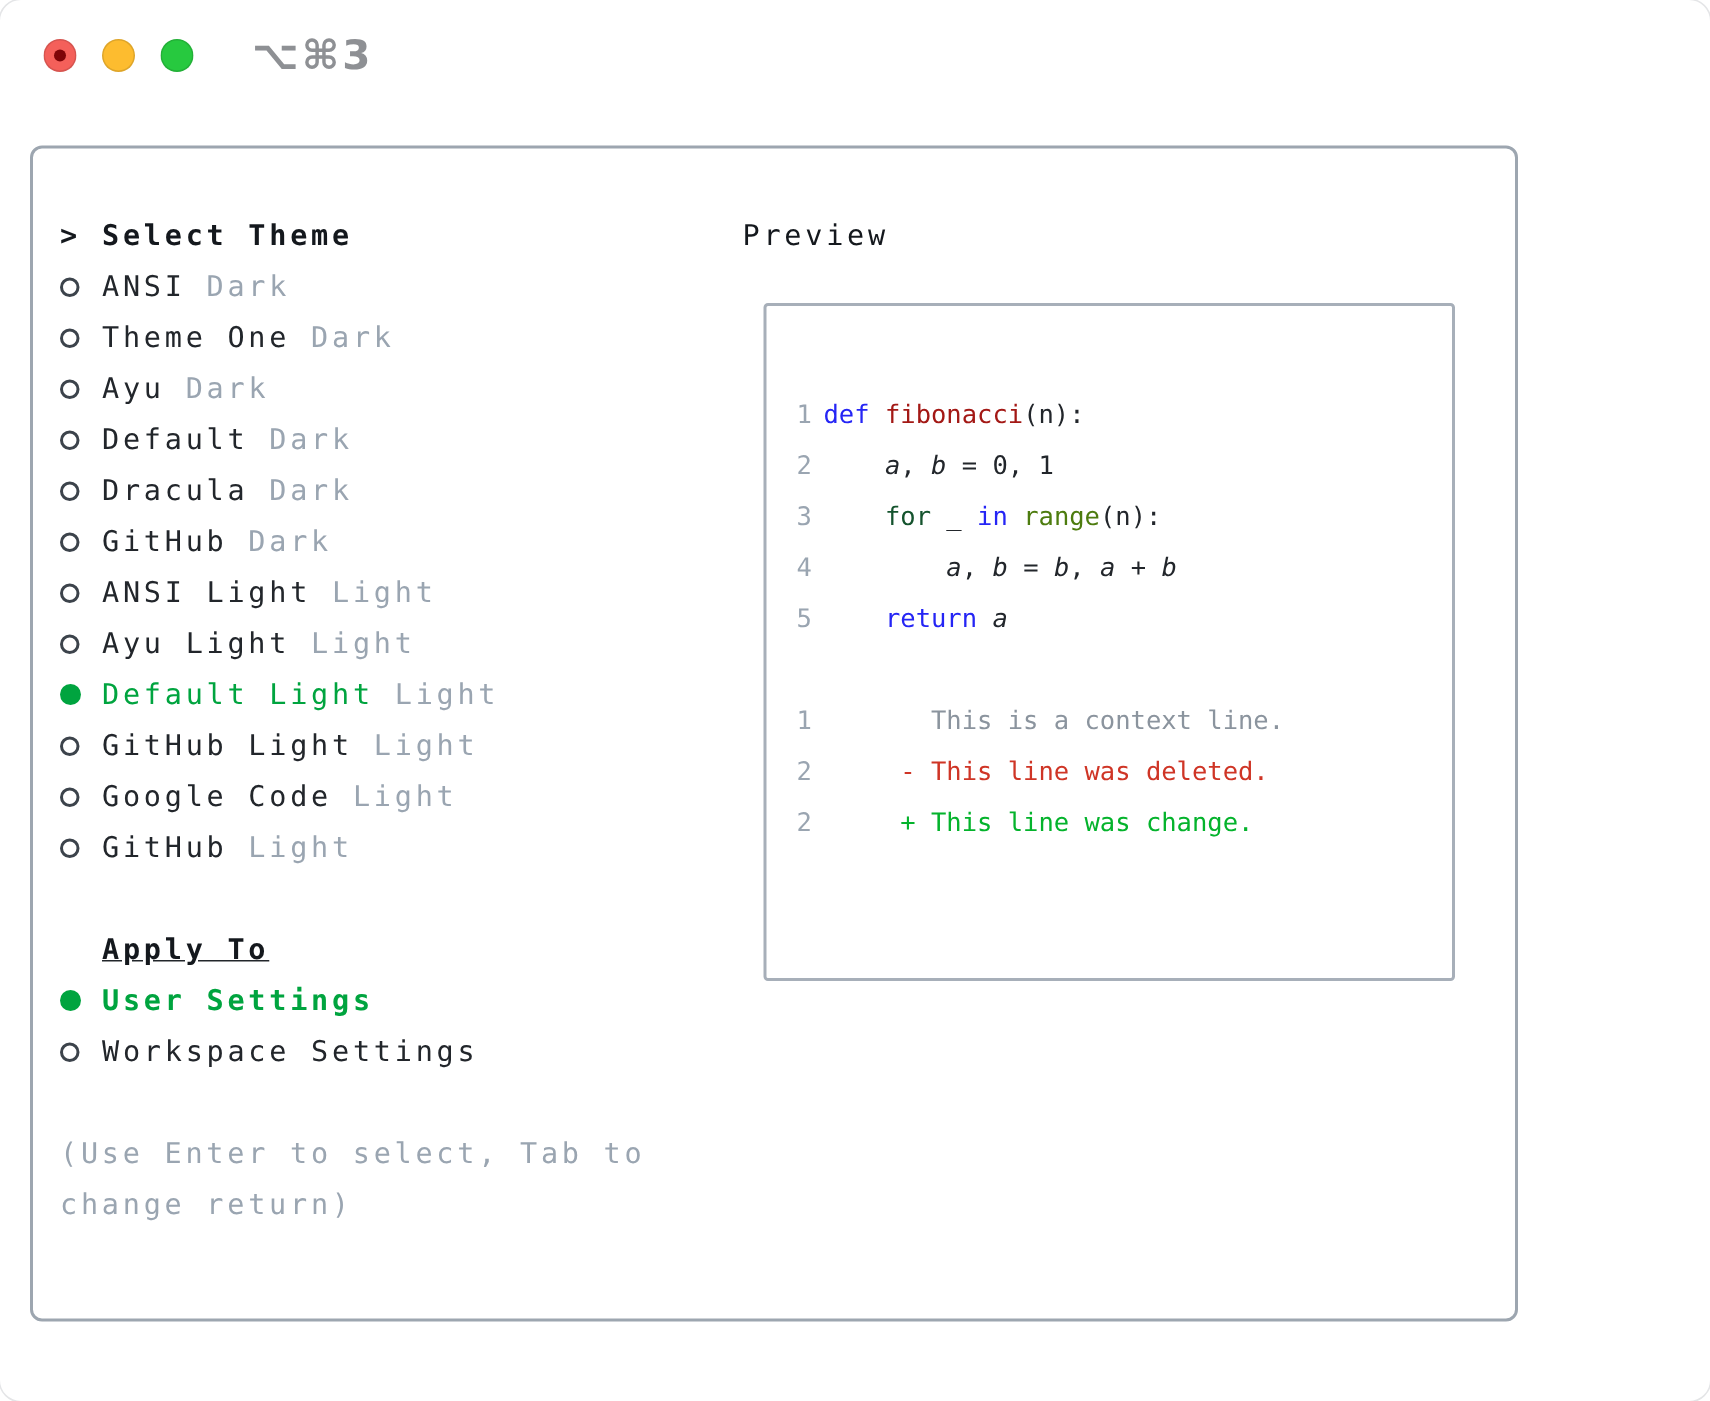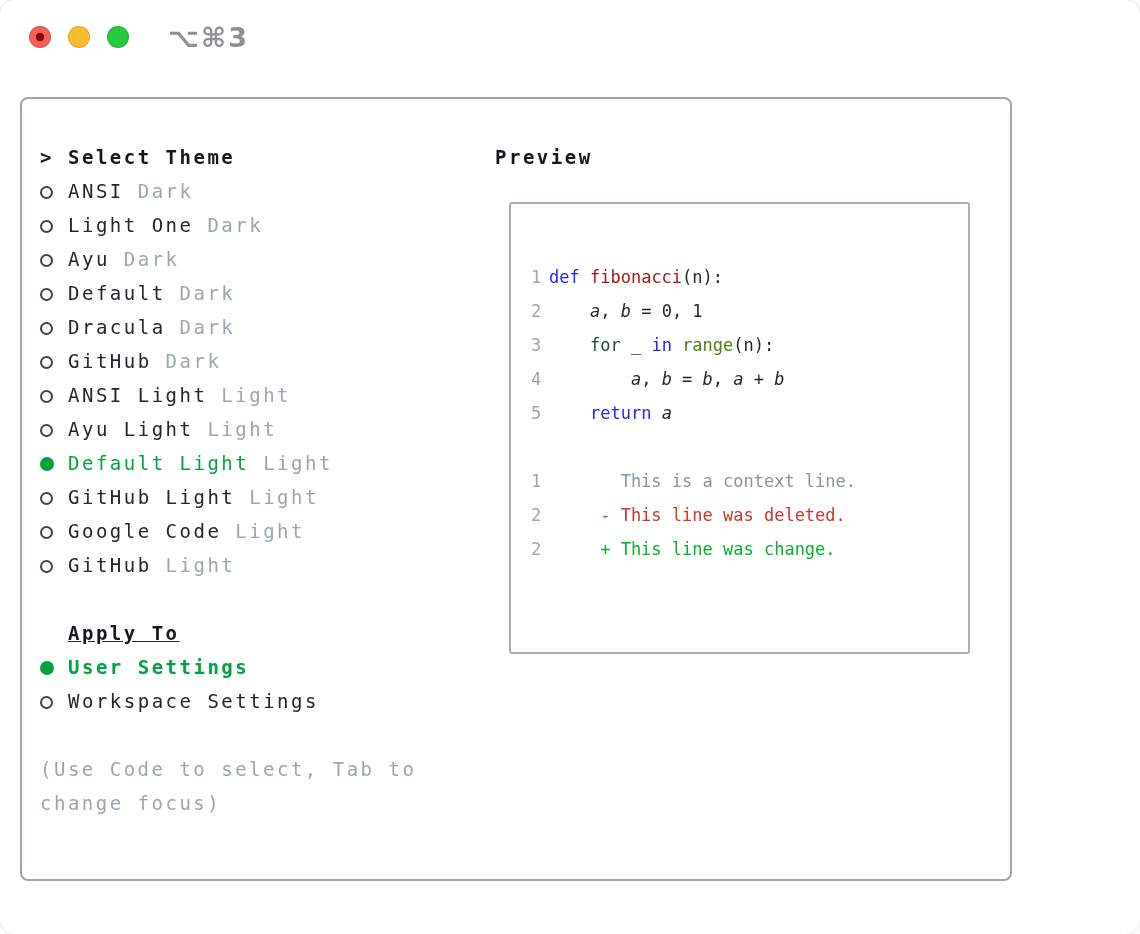--- a/index.html
+++ b/index.html
@@ -49,21 +49,21 @@
          border:2px solid #3c434b;border-radius:50%;margin-bottom:-1px;}
   .radio.on{border:none;width:14px;height:14px;background:#00a43f;}
   .cursor{font-weight:bold;color:#14181d;}
   .hdr{font-weight:bold;color:#14181d;text-align:center;}
   .variant{color:#9aa5b1;}
   .hint{width:420px;color:#9aa5b1;line-height:34px;margin-top:34px;white-space:normal;}
   .apply-hdr{margin-top:34px;text-decoration:underline;}
   
   .right-col{flex:1;}
   .preview-title{font-size:19px;line-height:34px;letter-spacing:2.5px;
-                 font-weight:bold;color:#14181d;}
+                 font-weight:normal;color:#14181d;}
   .preview-box{
     margin-top:28px;margin-left:14px;
     width:461px;height:452px;box-sizing:border-box;
     border:2px solid #a7afb9;border-radius:3px;
     padding:56px 0 0 20px;
     overflow:hidden;
   }
   .code-line{height:34px;line-height:34px;white-space:pre;
              font-size:17px;}
   .ln{display:inline-block;width:18px;color:#9aa5b1;}
@@ -82,42 +82,42 @@
 </div>
 
 <div class="panel">
 
   <div class="left-col">
     <div class="row">
       <span class="marker"><span class="cursor">&gt;</span></span><span class="hdr">Select Theme</span>
     </div>
     <div id="theme-list">
         <div class="row"><span class="marker"><span class="radio"></span></span><span>ANSI</span><span class="variant"> Dark</span></div>
-        <div class="row"><span class="marker"><span class="radio"></span></span><span>Light One</span><span class="variant"> Dark</span></div>
+        <div class="row"><span class="marker"><span class="radio"></span></span><span>Theme One</span><span class="variant"> Dark</span></div>
         <div class="row"><span class="marker"><span class="radio"></span></span><span>Ayu</span><span class="variant"> Dark</span></div>
         <div class="row"><span class="marker"><span class="radio"></span></span><span>Default</span><span class="variant"> Dark</span></div>
         <div class="row"><span class="marker"><span class="radio"></span></span><span>Dracula</span><span class="variant"> Dark</span></div>
         <div class="row"><span class="marker"><span class="radio"></span></span><span>GitHub</span><span class="variant"> Dark</span></div>
         <div class="row"><span class="marker"><span class="radio"></span></span><span>ANSI Light</span><span class="variant"> Light</span></div>
         <div class="row"><span class="marker"><span class="radio"></span></span><span>Ayu Light</span><span class="variant"> Light</span></div>
         <div class="row"><span class="marker"><span class="radio on"></span></span><span style="color: rgb(0, 164, 63);">Default Light</span><span class="variant"> Light</span></div>
         <div class="row"><span class="marker"><span class="radio"></span></span><span>GitHub Light</span><span class="variant"> Light</span></div>
         <div class="row"><span class="marker"><span class="radio"></span></span><span>Google Code</span><span class="variant"> Light</span></div>
         <div class="row"><span class="marker"><span class="radio"></span></span><span>GitHub</span><span class="variant"> Light</span></div>
       </div>
 
     <div class="row apply-hdr">
       <span class="marker"></span><span class="hdr">Apply To</span>
     </div>
     <div id="apply-list">
         <div class="row"><span class="marker"><span class="radio on"></span></span><span style="color: rgb(0, 164, 63); font-weight: bold;">User Settings</span></div>
         <div class="row"><span class="marker"><span class="radio"></span></span><span>Workspace Settings</span></div>
       </div>
 
-    <div class="hint">(Use Code to select, Tab to change focus)</div>
+    <div class="hint">(Use Enter to select, Tab to change return)</div>
   </div>
 
   <div class="right-col">
     <div class="preview-title">Preview</div>
     <div class="preview-box">
       <div id="code-pre">
           <div class="code-line"><span class="ln">1</span><span style="color: rgb(37, 37, 245);">def</span><span> </span><span style="color: rgb(163, 24, 21);">fibonacci</span><span>(n):</span></div>
           <div class="code-line"><span class="ln">2</span><span>    </span><span class="seg-i">a</span><span>, </span><span class="seg-i">b</span><span> = 0, 1</span></div>
           <div class="code-line"><span class="ln">3</span><span>    </span><span style="color: #14532d;">for</span><span> _ </span><span style="color: rgb(37, 37, 245);">in</span><span> </span><span style="color: #4d7c0f;">range</span><span>(n):</span></div>
           <div class="code-line"><span class="ln">4</span><span>        </span><span class="seg-i">a</span><span>, </span><span class="seg-i">b</span><span> = </span><span class="seg-i">b</span><span>, </span><span class="seg-i">a</span><span> + </span><span class="seg-i">b</span></div>

